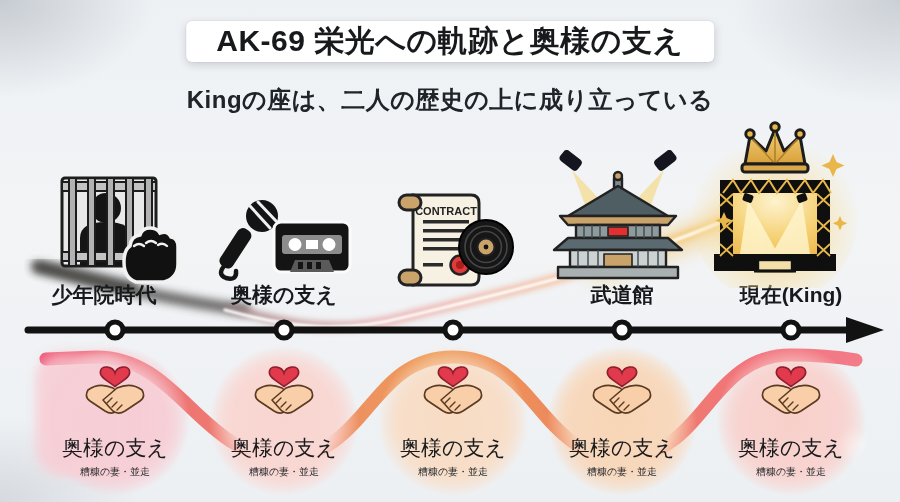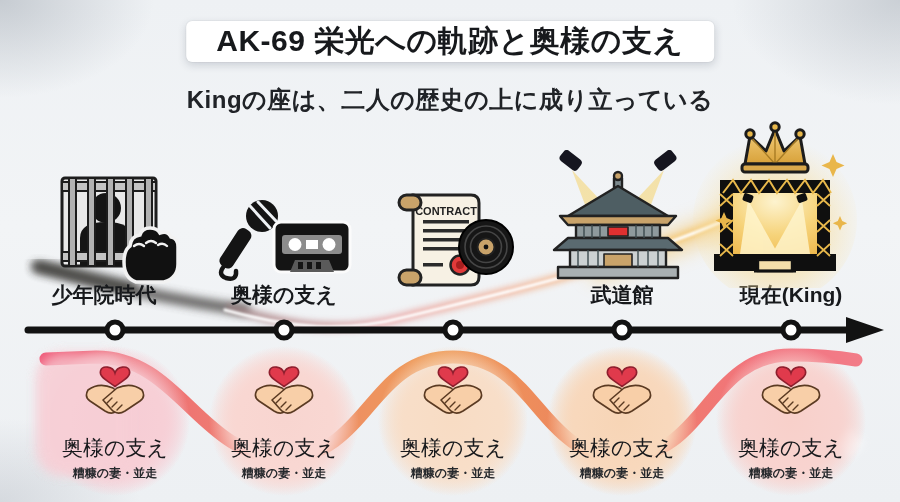--- a/index.html
+++ b/index.html
@@ -48,21 +48,21 @@
   .sc-2{left:378px;background:radial-gradient(closest-side,#f8dcc4 0%,#f8dec8 62%,rgba(248,222,200,0) 100%);}
   .sc-3{left:547px;background:radial-gradient(closest-side,#f7d5b6 0%,#f8d8bc 62%,rgba(248,216,188,0) 100%);}
   .sc-4{left:716px;background:radial-gradient(closest-side,#f8d0ca 0%,#f8d3cf 62%,rgba(248,211,207,0) 100%);}
   .wave-layer{position:absolute;left:0;top:0;z-index:2;pointer-events:none;}
   .support-content{
     position:absolute;top:346px;width:150px;height:150px;z-index:3;
     display:flex;flex-direction:column;align-items:center;
   }
   .support-content .s-icon{margin-top:13px;}
   .support-title{font-size:21px;font-weight:400;color:#17191c;margin-top:17px;white-space:nowrap;}
-  .support-sub{font-size:12px;font-weight:700;color:#26292d;margin-top:3px;white-space:nowrap;}
+  .support-sub{font-size:10px;font-weight:400;color:#26292d;margin-top:3px;white-space:nowrap;}
   .sparkle-br{
     position:absolute;left:838px;top:432px;width:22px;height:22px;z-index:1;
     background:#ffffff;opacity:.55;transform:rotate(45deg);filter:blur(4px);
   }
 </style>
 </head>
 <body>
 
 <div class="stage">
 

